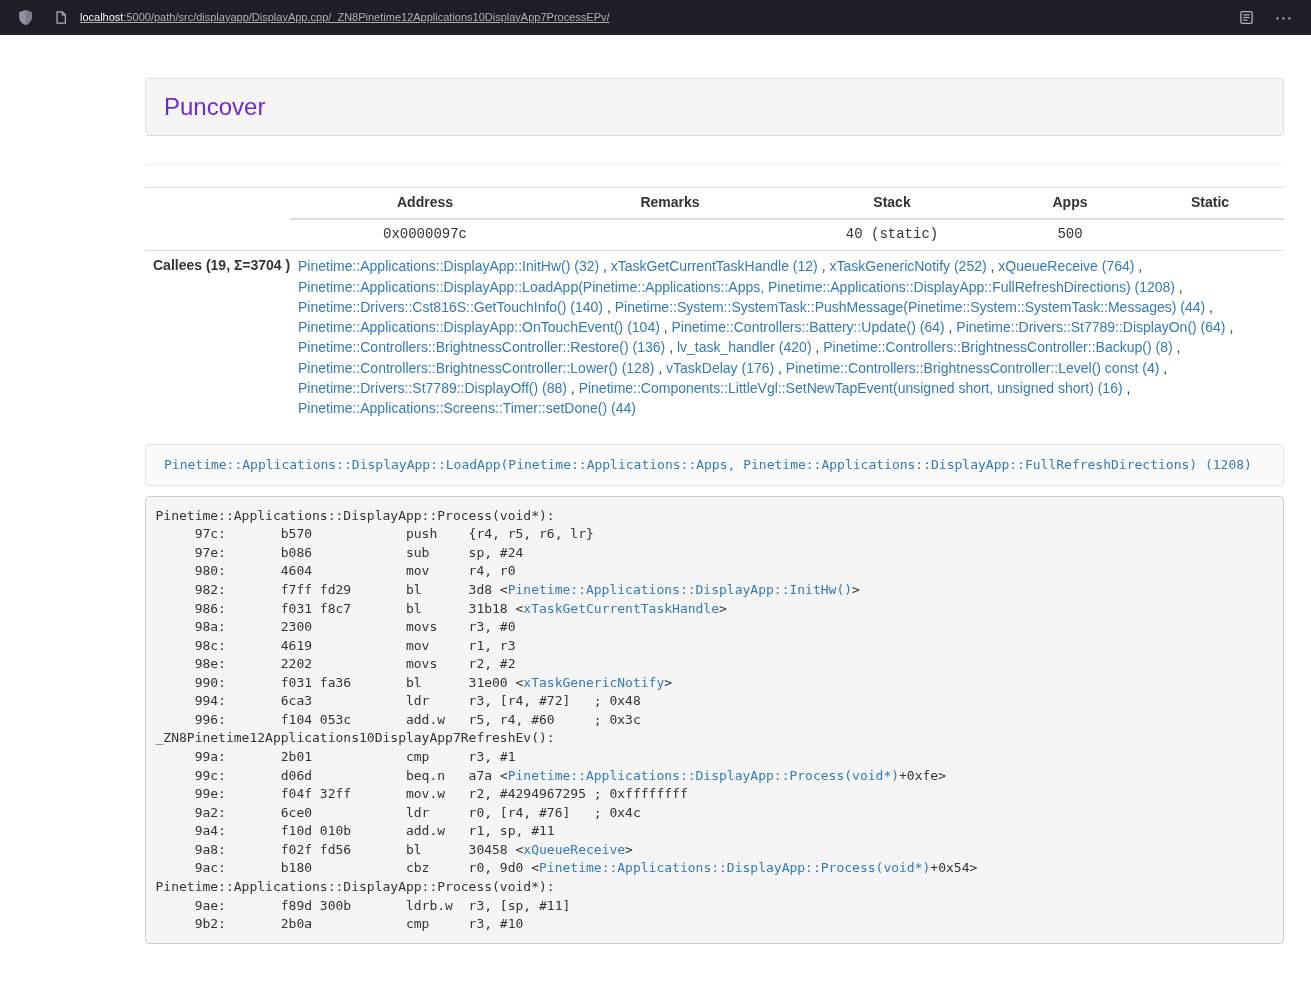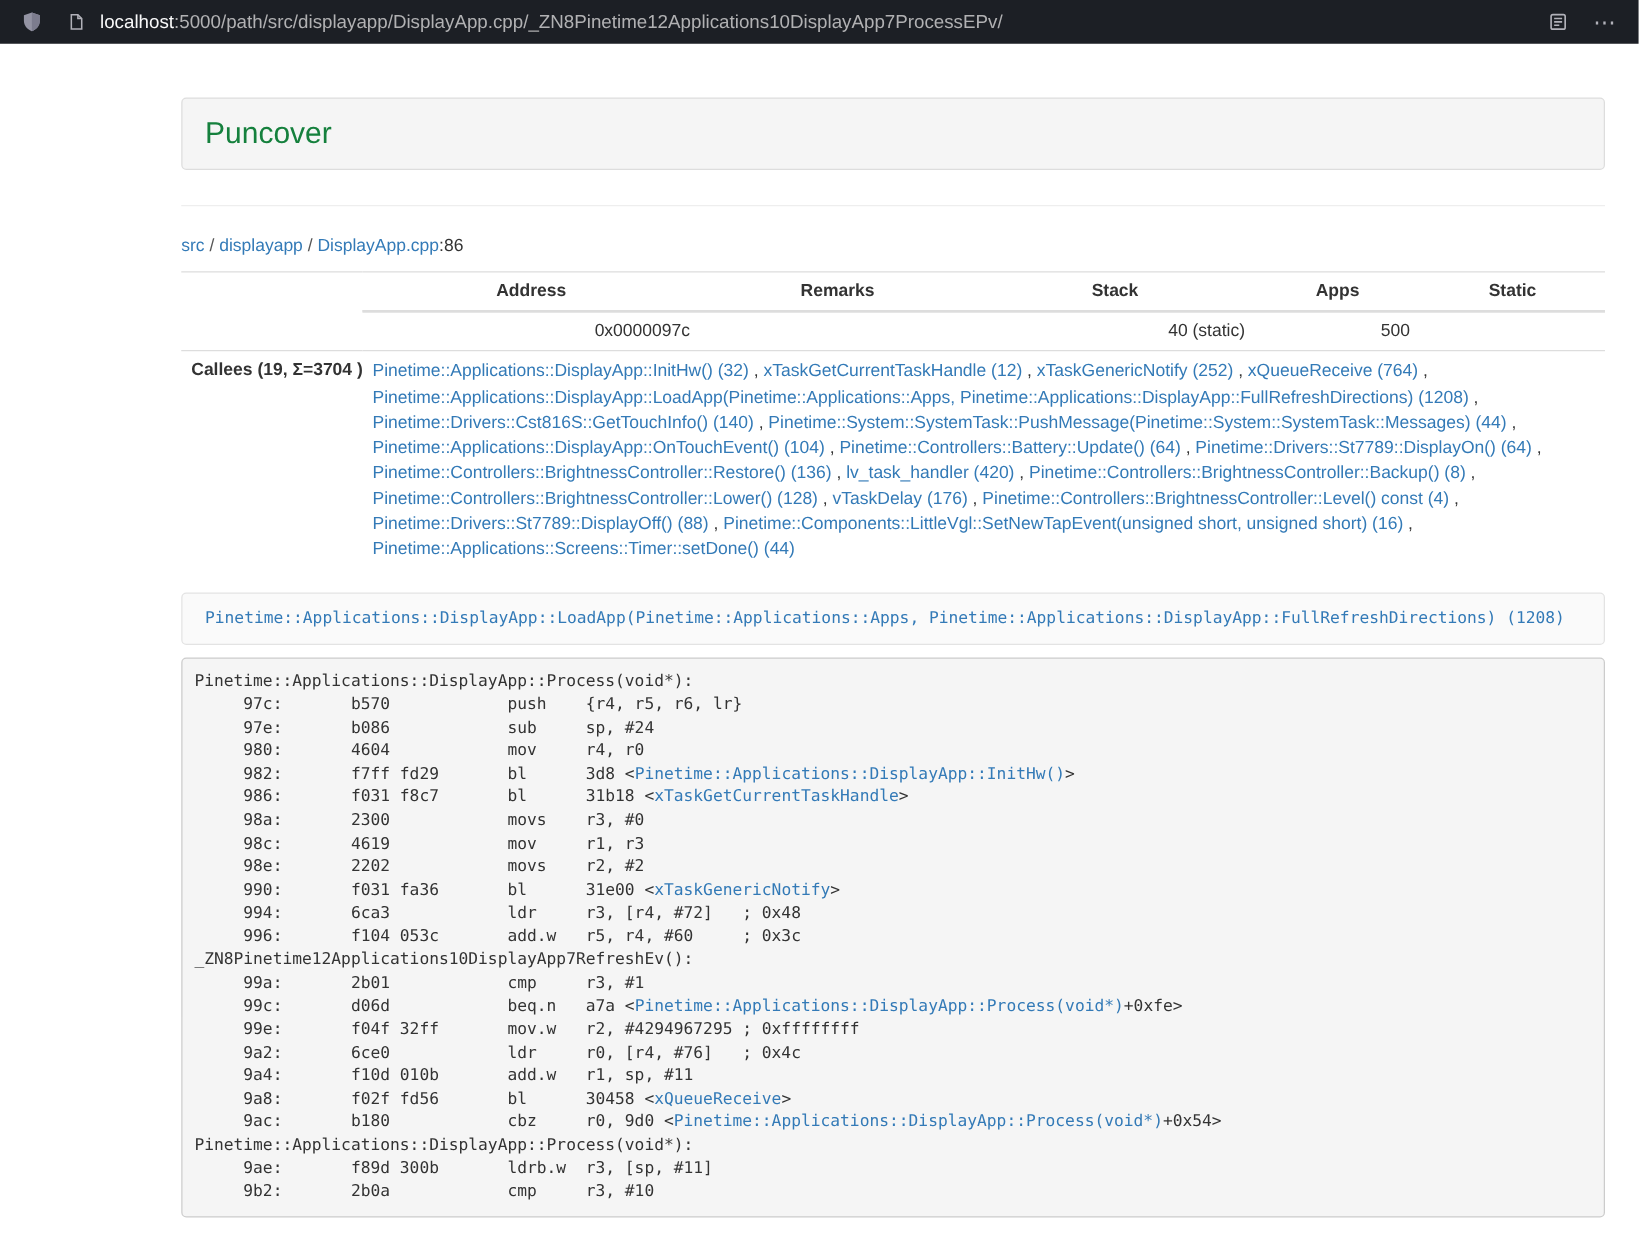--- a/index.html
+++ b/index.html
@@ -19,24 +19,25 @@
     background: var(--topbar-bg, #1c1f25);
     display: flex;
     align-items: center;
     padding: 0 14px;
   }
   .bar-icon { display: inline-flex; align-items: center; justify-content: center; width: 22px; height: 22px; flex: 0 0 auto; }
   .shield-wrap { margin-right: 14px; }
   .pageico-wrap { margin-right: 8px; }
   .url-box {
     flex: 1 1 auto;
-    font-size: 15px;
+    font-size: 11px;
     white-space: nowrap;
     overflow: hidden;
     color: var(--topbar-muted, #b1b1b3);
+    text-decoration: underline;
   }
   .url-host { color: var(--topbar-text, #f9f9fa); }
   .reader-wrap { margin-left: 12px; }
   .menu-dots {
     margin-left: 14px;
     color: #b1b1b9;
     font-size: 18px;
     letter-spacing: 1px;
     line-height: 22px;
     width: 26px;
@@ -46,21 +47,21 @@
   
   .container { margin-left: 145px; width: 1139px; }
 
   .title-panel {
     margin-top: 43px;
     background: var(--panel-bg, #f5f5f5);
     border: 1px solid var(--panel-border, #dddddd);
     border-radius: 4px;
     padding: 11px 18px;
     font-size: 24px;
-    color: #15803d;
+    color: #6d28d9;
   }
 
   hr.rule { border: 0; border-top: 1px solid #eeeeee; margin: 28px 0 22px 0; }
 
   .breadcrumb { margin-bottom: 10px; font-size: 14px; }
   .crumb-sep { color: #555; }
 
   
   table.fn-table { width: 100%; border-collapse: collapse; table-layout: fixed; margin-bottom: 20px; }
   table.fn-table col.label-col { width: 145px; }
@@ -75,21 +76,21 @@
   .row-label { font-weight: bold; white-space: nowrap; }
   td.stats-cell { padding: 0 !important; }
 
   table.stats-table { width: 100%; border-collapse: collapse; }
   table.stats-table th {
     padding: 5px 8px;
     text-align: center;
     font-weight: bold;
     border-bottom: 2px solid #dddddd;
   }
-  table.stats-table td { padding: 5px 8px; text-align: right; }
+  table.stats-table td { padding: 5px 8px; text-align: center; font-family: Liberation Mono, monospace; }
 
   .fn-name-wrap { display: flex; align-items: flex-start; gap: 6px; }
   .fn-icon { display: inline-block; width: 16px; height: 16px; margin-top: 1px; flex: 0 0 auto; }
 
   .callees-cell { line-height: 1.45; }
   .callee-sep { color: #333; }
 
   
   .symbol-panel {
     background: #fafafa;
@@ -147,21 +148,20 @@
 </div>
 
 <div class="container">
 
   <div class="title-panel">
     <span>Puncover</span>
   </div>
 
   <hr class="rule">
 
-  <p class="breadcrumb"><a href="#">src</a><span class="crumb-sep"> / </span><a href="#">displayapp</a><span class="crumb-sep"> / </span><a href="#">DisplayApp.cpp</a><span>:86</span></p>
 
   <table class="fn-table">
     <colgroup>
         <col class="label-col">
         <col>
       </colgroup>
     <tbody>
       <tr>
         <th class="row-label"></th>
         <td class="stats-cell">

